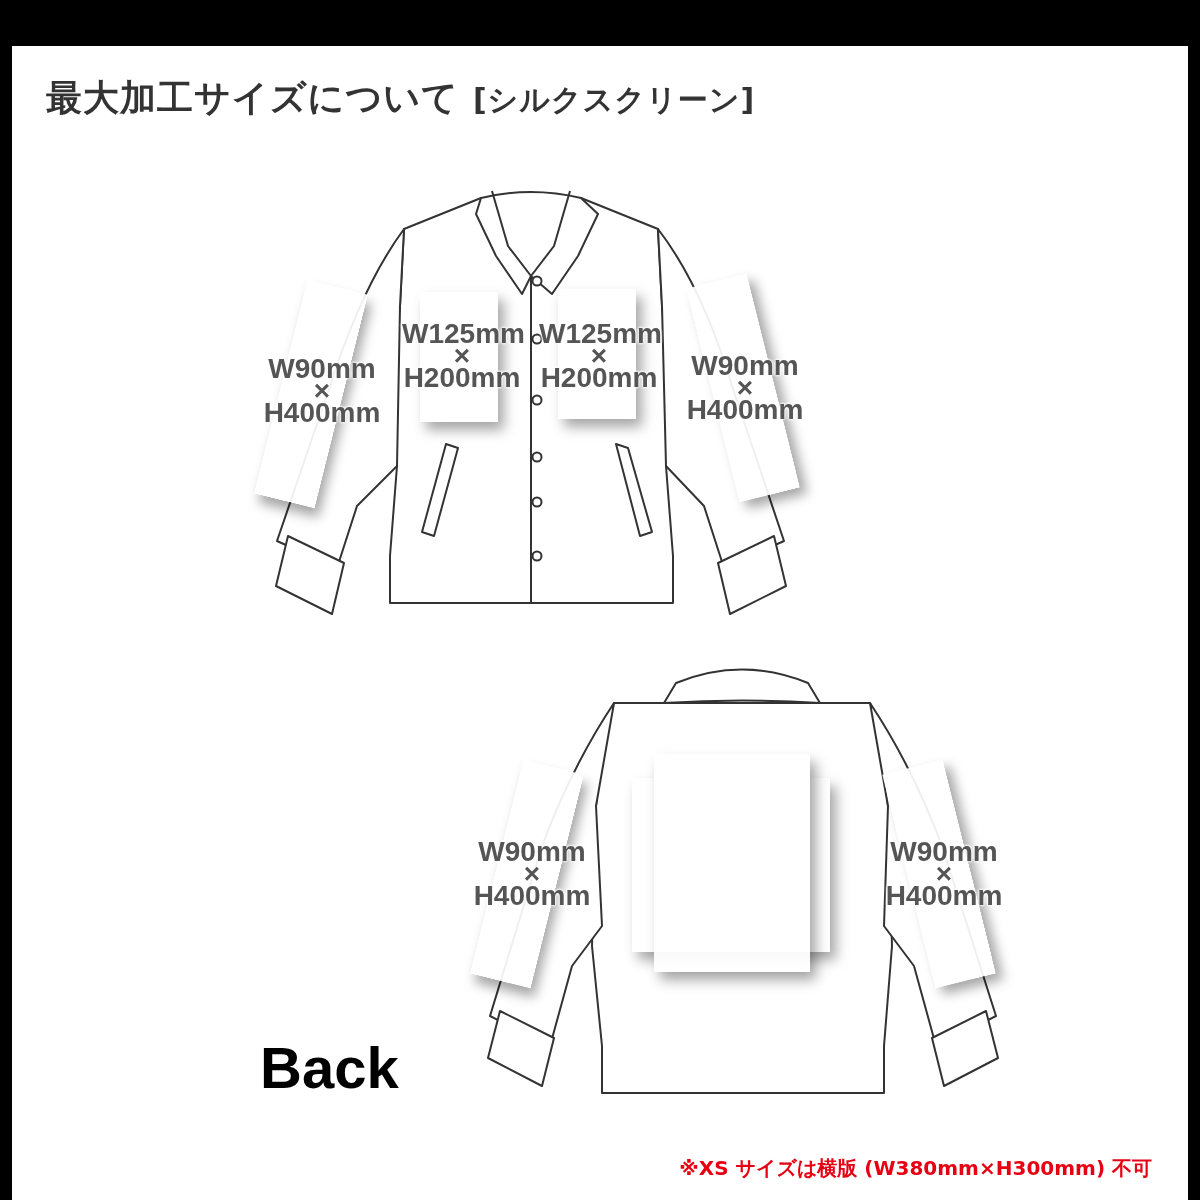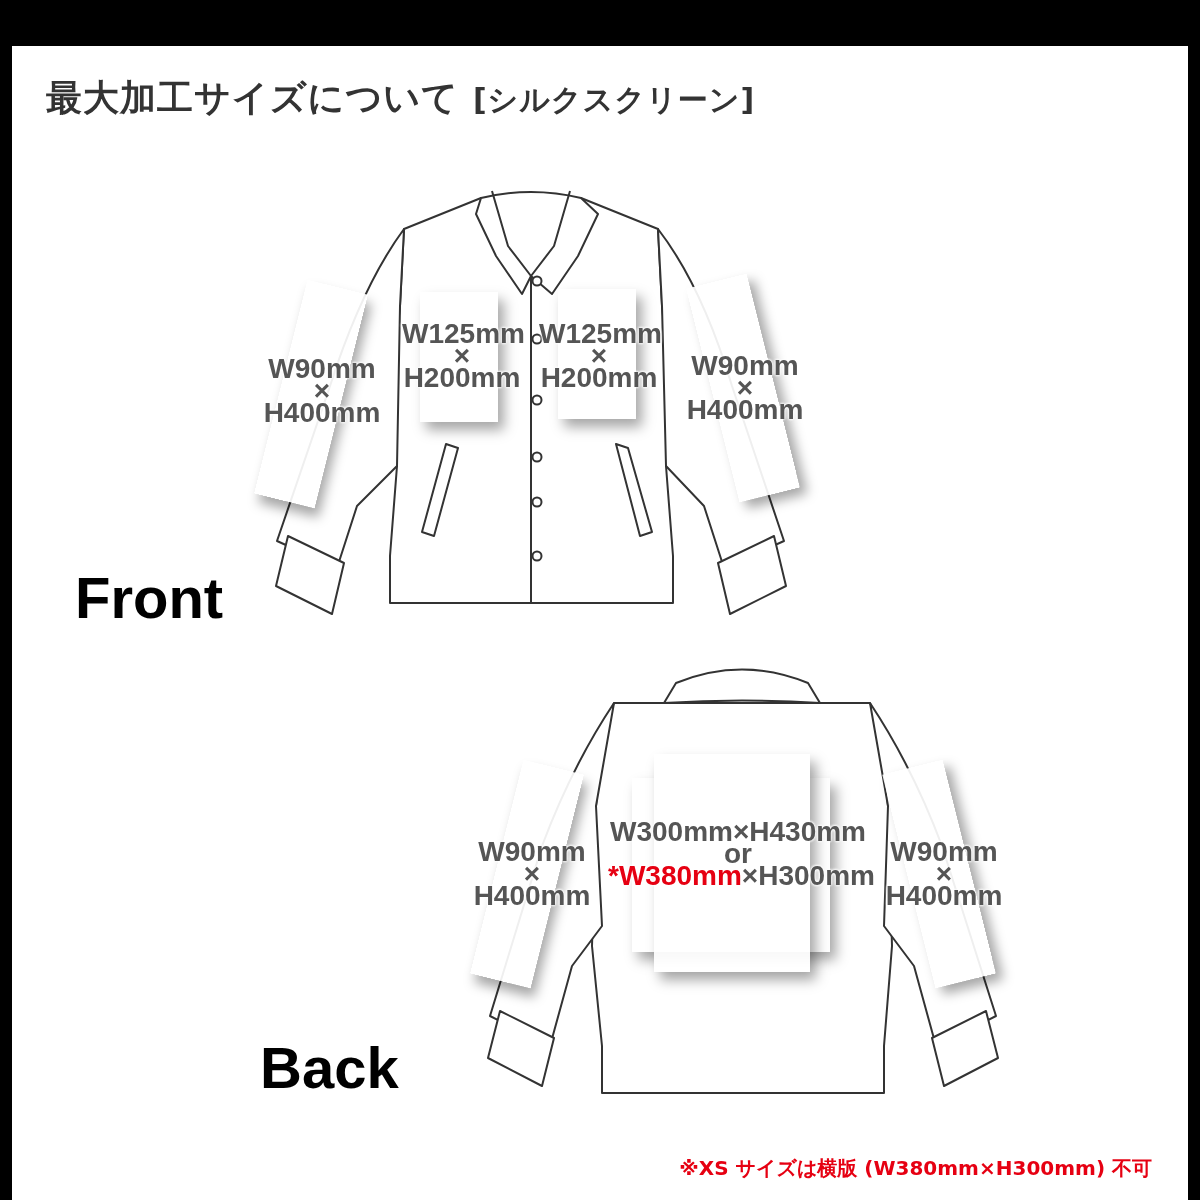--- a/index.html
+++ b/index.html
@@ -62,21 +62,20 @@
         <path d="M 602 657 Q 560 720 530 800 L 478 970 L 538 1000 L 560 920 L 590 880 L 584 760 Z"></path>
 
         <path d="M 858 657 Q 900 720 930 800 L 984 970 L 924 1000 L 902 920 L 872 880 L 876 760 Z"></path>
 
         <path d="M 488 965 L 476 1012 L 530 1040 L 542 992 Z"></path>
         <path d="M 974 965 L 986 1012 L 932 1040 L 920 992 Z"></path>
       </g>
     </g>
   </svg>
 
-  <div class="label-big" style="left:63px; top:518px;">Front</div>
 
   <div class="zone" style="left:268px; top:238px; width:62px; height:220px; transform: rotate(14deg); transform-origin: center;"></div>
   <div class="zone" style="left:408px; top:246px; width:78px; height:130px;"></div>
   <div class="zone" style="left:546px; top:243px; width:78px; height:130px;"></div>
   <div class="zone" style="left:700px; top:232px; width:62px; height:220px; transform: rotate(-14deg); transform-origin: center;"></div>
 
   <div class="dim" style="left:250px; top:312px; width:120px;">
     <div>W90mm</div>
     <div>×</div>
     <div>H400mm</div>
@@ -102,25 +101,20 @@
   <div class="zone" style="left:484px; top:718px; width:62px; height:220px; transform: rotate(14deg); transform-origin: center;"></div>
   <div class="zone" style="left:620px; top:732px; width:198px; height:174px;"></div>
   <div class="zone" style="left:642px; top:708px; width:156px; height:218px;"></div>
   <div class="zone" style="left:896px; top:718px; width:62px; height:220px; transform: rotate(-14deg); transform-origin: center;"></div>
 
   <div class="dim" style="left:460px; top:795px; width:120px;">
     <div>W90mm</div>
     <div>×</div>
     <div>H400mm</div>
   </div>
-  <div class="dim" style="left:596px; top:775px; width:260px;">
-    <div>W300mm×H430mm</div>
-    <div>or</div>
-    <div><span class="red">*W380mm</span><span>×H300mm</span></div>
-  </div>
   <div class="dim" style="left:872px; top:795px; width:120px;">
     <div>W90mm</div>
     <div>×</div>
     <div>H400mm</div>
   </div>
 
   <div class="note">※XS サイズは横版 (W380mm×H300mm) 不可</div>
 </div>
 
 </body></html>

